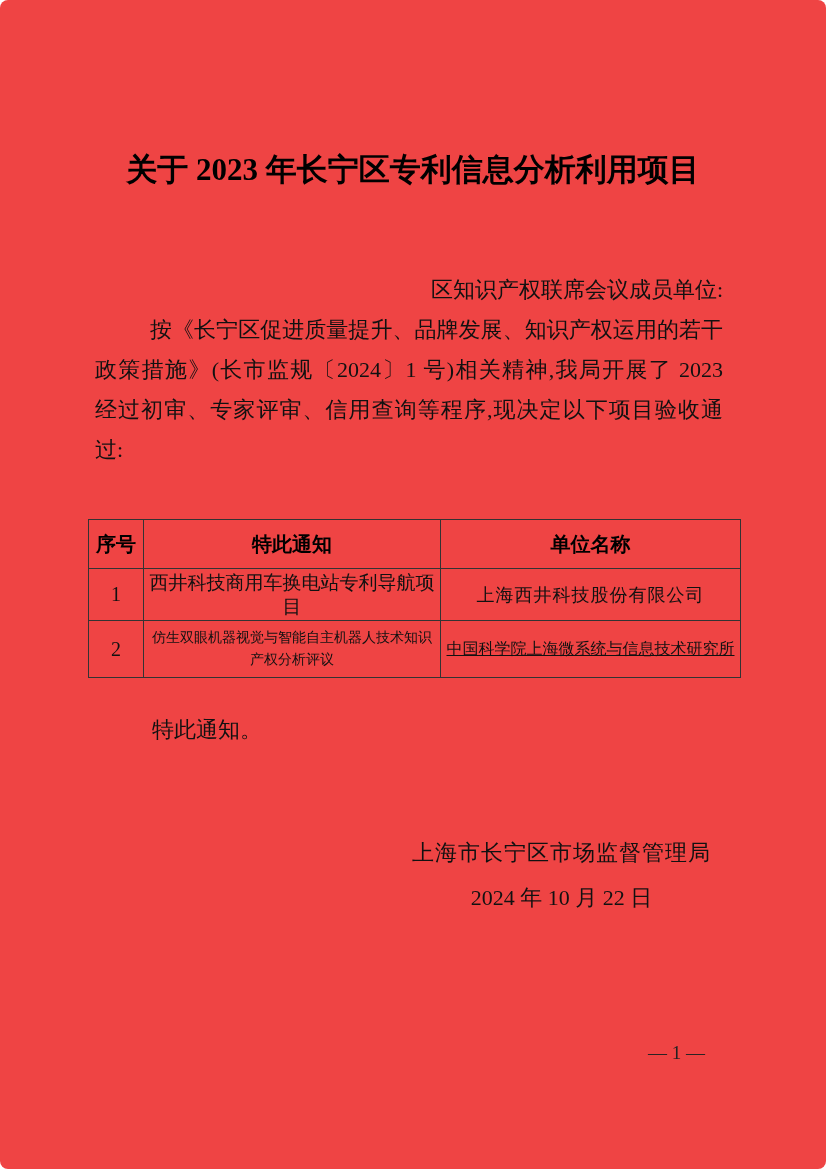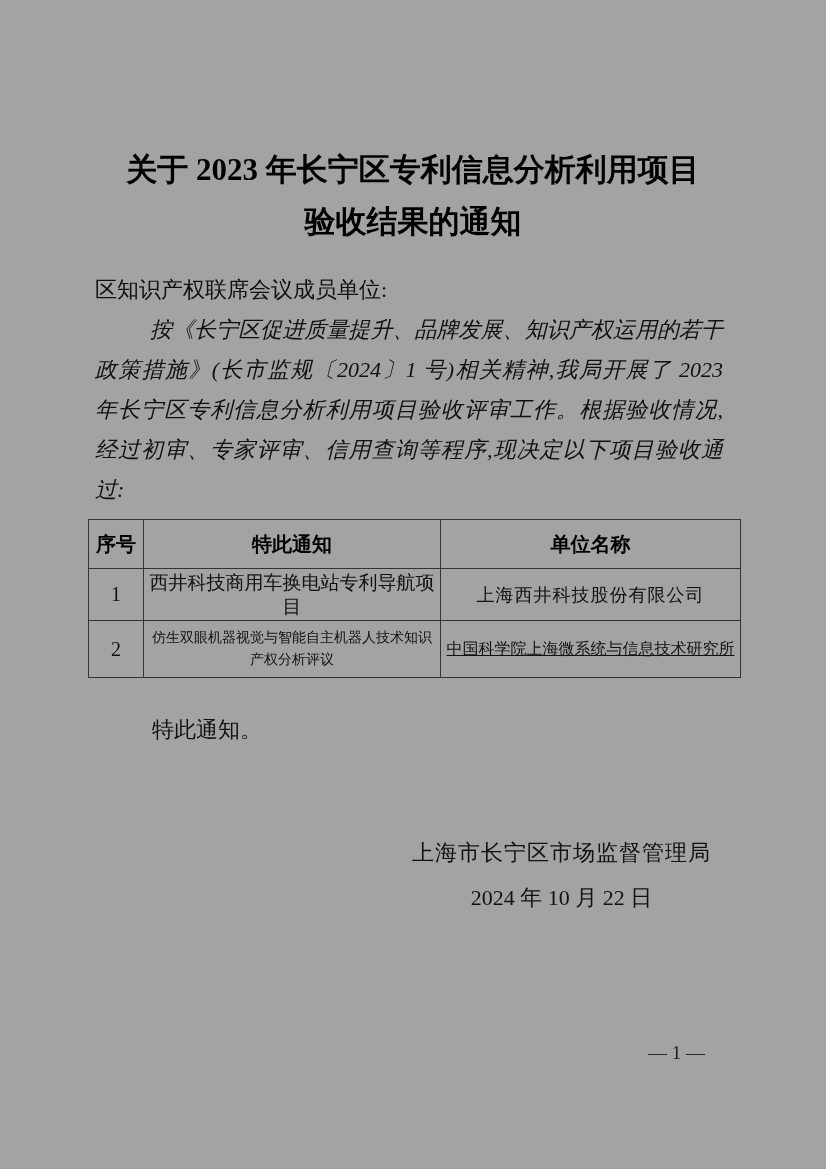--- a/index.html
+++ b/index.html
@@ -5,24 +5,25 @@
   html, body {
     margin: 0;
     padding: 0;
     background: #ffffff;
   }
   .page {
     position: relative;
     width: 826px;
     height: 1169px;
     margin: 0 auto;
-    background: #a3a3a3;
+    background: #ef4444;
     color: #111;
     font-family: "Liberation Serif", "DejaVu Serif", serif;
     overflow: hidden;
+    border-radius: 8px;
   }
   
   .doc-title {
     position: absolute;
     left: 0;
     top: 144px;
     width: 826px;
     text-align: center;
     font-weight: bold;
     font-size: 31px;
@@ -32,26 +33,25 @@
   
   .body-block {
     position: absolute;
     left: 95px;
     top: 270px;
     width: 628px;
     font-size: 22px;
     line-height: 40px;
   }
   .salutation {
-    text-align: left;
+    text-align: right;
   }
   .para-line {
     text-align: justify;
     text-align-last: justify;
-    font-style: italic;
   }
   .para-line.first {
     text-indent: 55px;
   }
   .para-line.last {
     text-align: left;
     text-align-last: left;
   }
   
   .results-table {
@@ -117,28 +117,26 @@
     color: #222;
   }
 </style>
 </head>
 <body>
 
 <div class="page">
 
   <div class="doc-title">
     <div>关于 2023 年长宁区专利信息分析利用项目</div>
-    <div>验收结果的通知</div>
   </div>
 
   <div class="body-block">
     <div class="salutation">区知识产权联席会议成员单位:</div>
     <div class="para-line first">按《长宁区促进质量提升、品牌发展、知识产权运用的若干</div>
     <div class="para-line">政策措施》(长市监规〔2024〕1 号)相关精神,我局开展了 2023</div>
-    <div class="para-line">年长宁区专利信息分析利用项目验收评审工作。根据验收情况,</div>
     <div class="para-line">经过初审、专家评审、信用查询等程序,现决定以下项目验收通</div>
     <div class="para-line last">过:</div>
   </div>
 
   <table class="results-table">
     <colgroup>
       <col class="c1">
         <col class="c2">
         <col class="c3">
     </colgroup>

